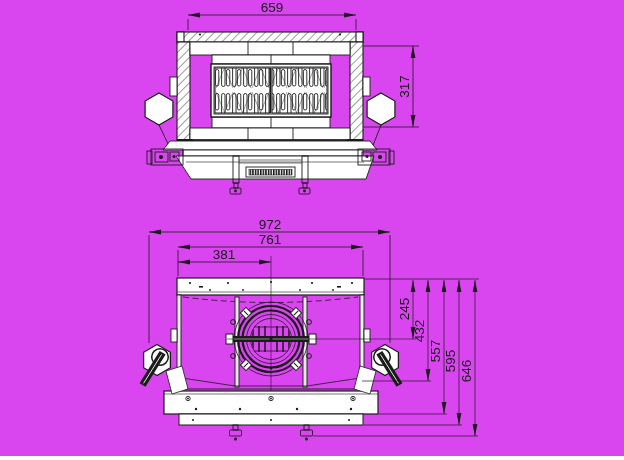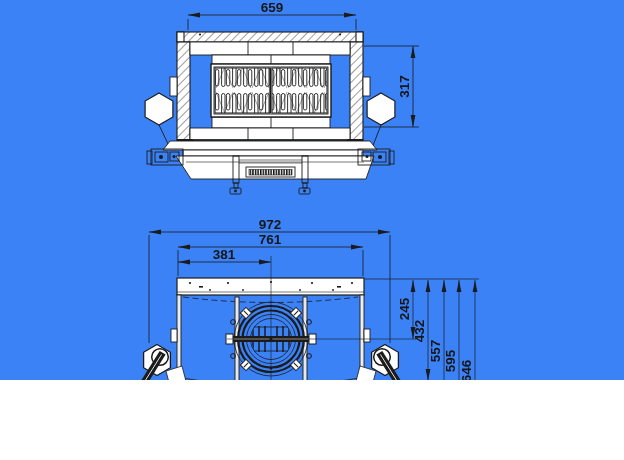--- a/index.html
+++ b/index.html
@@ -1,17 +1,17 @@
 <!DOCTYPE html>
 <html><head>
 <meta charset="utf-8">
 <style>
   html,body{margin:0;padding:0;background:#ffffff;}
-  .canvas{position:relative;width:624px;height:380px;background:#3b82f6;overflow:hidden;
-          font-family:"Liberation Sans", sans-serif;font-weight:bold;}
+  .canvas{position:relative;width:624px;height:456px;background:#d946ef;overflow:hidden;
+          font-family:"Liberation Sans", sans-serif;}
   svg text{font-family:"Liberation Sans", sans-serif;font-size:13.5px;fill:#161616;}
 </style>
 </head>
 <body>
 
 <div class="canvas">
 <svg width="624" height="460" viewBox="0 0 624 460">
   <defs>
     <marker id="arr" orient="auto-start-reverse" markerUnits="userSpaceOnUse" markerWidth="13" markerHeight="6" refX="12.5" refY="3">
       <path d="M12.5,3 L0.5,0.6 L0.5,5.4 Z" fill="#1b1b1b"></path>

